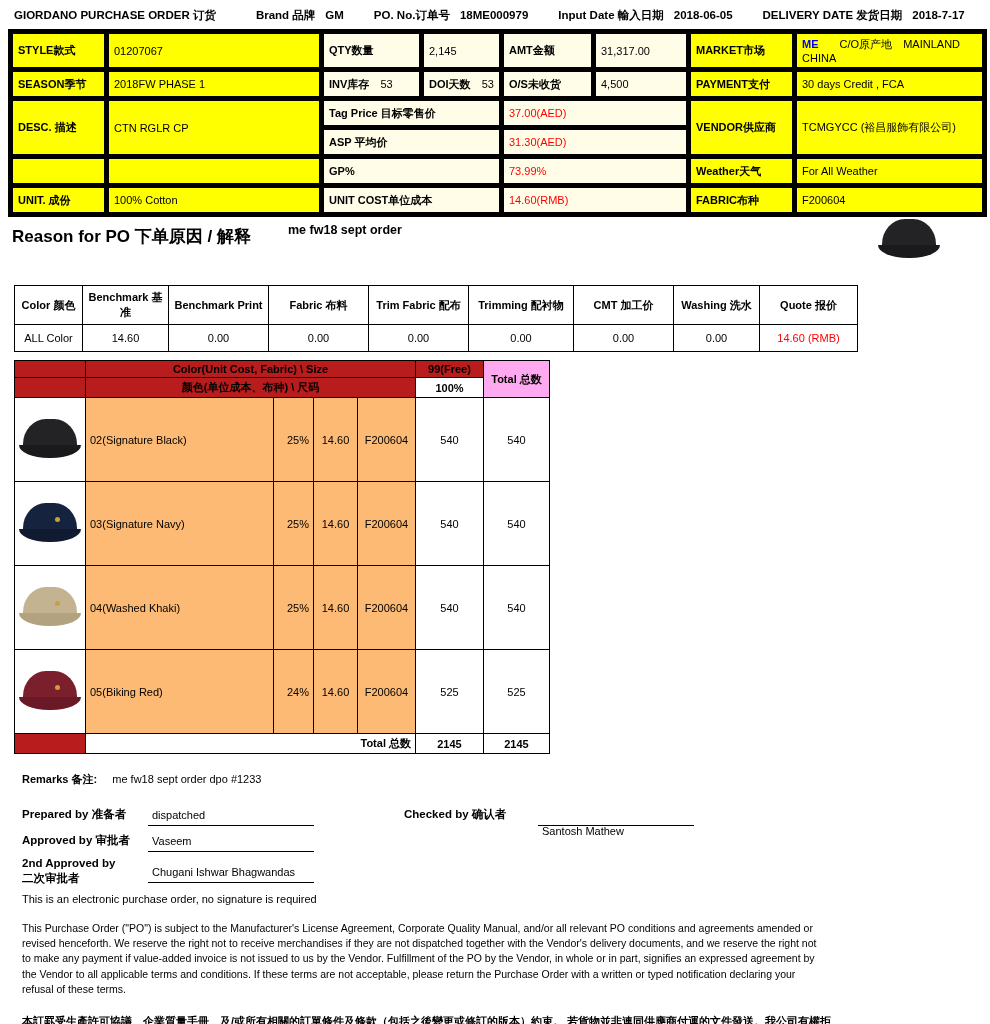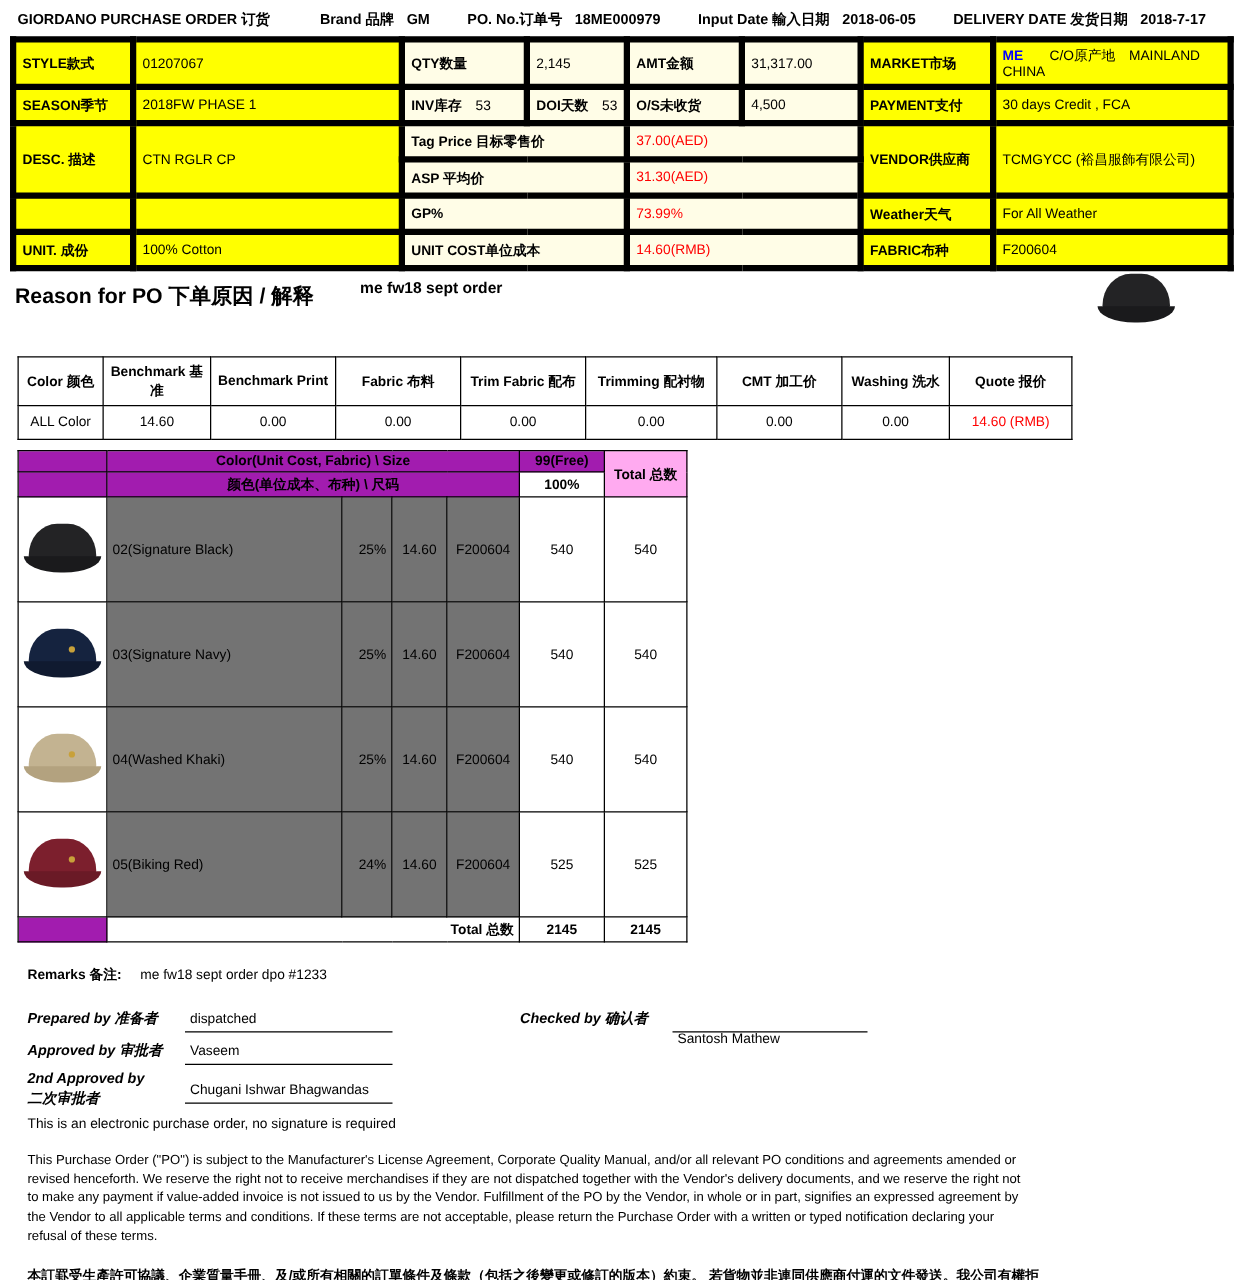--- a/index.html
+++ b/index.html
@@ -132,23 +132,23 @@
     table-layout: fixed;
     margin-top: 8px;
     margin-left: 6px;
     font-size: 11px;
   }
   table.colors td {
     border: 1px solid #000000;
     padding: 2px 4px;
     vertical-align: middle;
   }
-  .pink    { background: #a21caf; }
+  .pink    { background: #b91c1c; }
   .pinklt  { background: #ffaaf0; }
-  .pinkcell{ background: #737373; }
+  .pinkcell{ background: #fdba74; }
   .white   { background: #ffffff; }
   .ctr { text-align: center; }
   .rt  { text-align: right; }
   .bold { font-weight: bold; }
   .hdr-color { font-weight: bold; text-align: center; }
 
   
   .remarks {
     margin-top: 18px;
     margin-left: 14px;
@@ -160,21 +160,21 @@
 
   
   .signs {
     margin-top: 14px;
     margin-left: 14px;
     position: relative;
     height: 110px;
     width: 960px;
     font-size: 11.5px;
   }
-  .sg-lbl { font-weight: bold; position: absolute; font-style: italic; }
+  .sg-lbl { font-weight: bold; position: absolute; }
   .sg-val { position: absolute; font-size: 11px; }
   .sg-line { position: absolute; border-bottom: 1px solid #000; }
   .terms {
     margin-left: 14px;
     margin-top: 10px;
     width: 800px;
     font-size: 10.5px;
     line-height: 1.45;
   }
   .terms-cn {
@@ -427,21 +427,21 @@
   <div class="remarks">
     <span class="r-lbl">Remarks 备注:</span>
     <span class="r-v1">me fw18 sept order dpo #1233</span>
   </div>
 
   <div class="signs">
     <div class="sg-lbl" style="left:0; top:6px;">Prepared by 准备者</div>
     <div class="sg-val" style="left:130px; top:8px;">dispatched</div>
     <div class="sg-line" style="left:126px; top:24px; width:166px;"></div>
 
-    <div class="sg-lbl" style="left:394px; top:6px;">Checked by 确认者</div>
+    <div class="sg-lbl" style="left:382px; top:6px;">Checked by 确认者</div>
     <div class="sg-val" style="left:520px; top:24px;">Santosh Mathew</div>
     <div class="sg-line" style="left:516px; top:24px; width:156px;"></div>
 
     <div class="sg-lbl" style="left:0; top:32px;">Approved by 审批者</div>
     <div class="sg-val" style="left:130px; top:34px;">Vaseem</div>
     <div class="sg-line" style="left:126px; top:50px; width:166px;"></div>
 
     <div class="sg-lbl" style="left:0; top:56px;">2nd Approved by</div>
     <div class="sg-lbl" style="left:0; top:70px;">二次审批者</div>
     <div class="sg-val" style="left:130px; top:65px;">Chugani Ishwar Bhagwandas</div>

